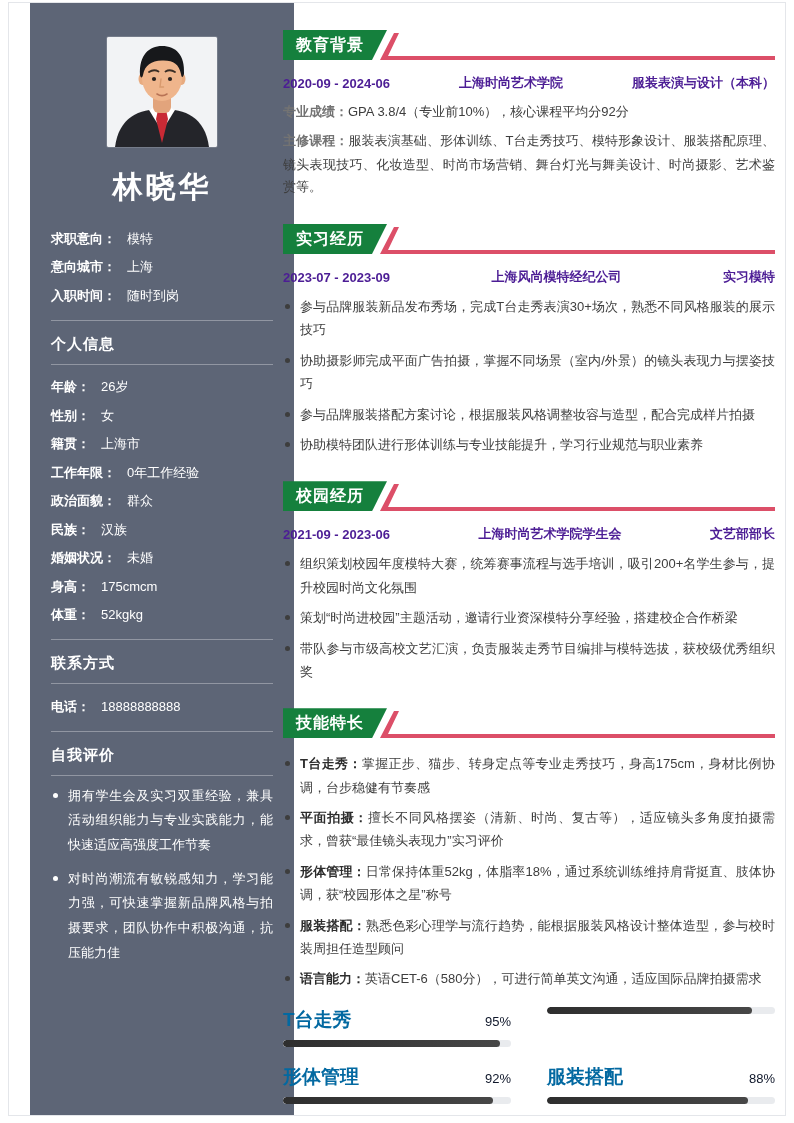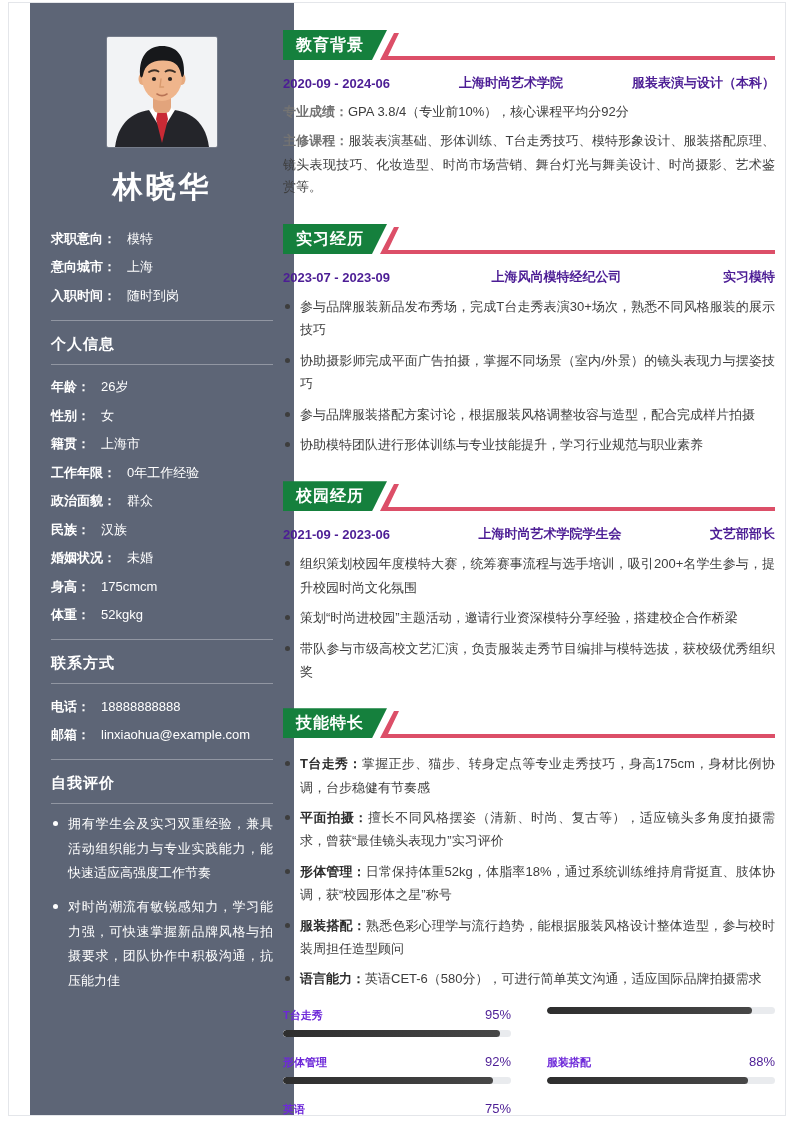--- a/index.html
+++ b/index.html
@@ -49,22 +49,22 @@
 
   .bullets { list-style:none; margin-top:2px; }
   .bullets li { position:relative; padding-left:17px; font-size:13px; color:#3d3d3d;
     line-height:1.8; margin-bottom:7px; text-align:justify; }
   .bullets li::before { content:""; position:absolute; left:2px; top:9px; width:5px; height:5px;
     border-radius:50%; background:#3d3d3d; }
   .bullets li b { color:#2d2d2d; }
 
   .bars { display:grid; grid-template-columns:1fr 1fr; column-gap:36px; row-gap:17px; margin-top:16px; }
   .bar-head { display:flex; justify-content:space-between; align-items:baseline; margin-bottom:7px; }
-  .bar-name { font-size:11px; font-weight:bold; color:#6d28d9; }
-  .bar-pct { font-size:13px; color:#4c1d95; }
+  .bar-name { font-size:19px; font-weight:bold; color:#0369a1; }
+  .bar-pct { font-size:13px; color:#0f172a; }
   .bar-track { height:7px; background:#e9ebee; border-radius:4px; overflow:hidden; }
   .bar-fill { height:100%; background:linear-gradient(90deg,#2e2e2e,#474747); border-radius:4px; }
 </style>
 </head>
 <body>
 
 <div class="page">
   <div class="page-frame"></div>
 
   <aside class="sidebar">
@@ -165,24 +165,20 @@
     <div class="side-title">联系方式</div>
     <div class="rule tight"></div>
 
     <div>
 
         <div class="side-row">
           <span class="side-label">电话：</span>
           <span class="side-val">18888888888</span>
         </div>
 
-        <div class="side-row">
-          <span class="side-label">邮箱：</span>
-          <span class="side-val">linxiaohua@example.com</span>
-        </div>
       </div>
 
     <div class="rule"></div>
     <div class="side-title">自我评价</div>
     <div class="rule tight"></div>
 
     <ul class="side-bullets">
 
 
         <li>拥有学生会及实习双重经验，兼具活动组织能力与专业实践能力，能快速适应高强度工作节奏</li>

